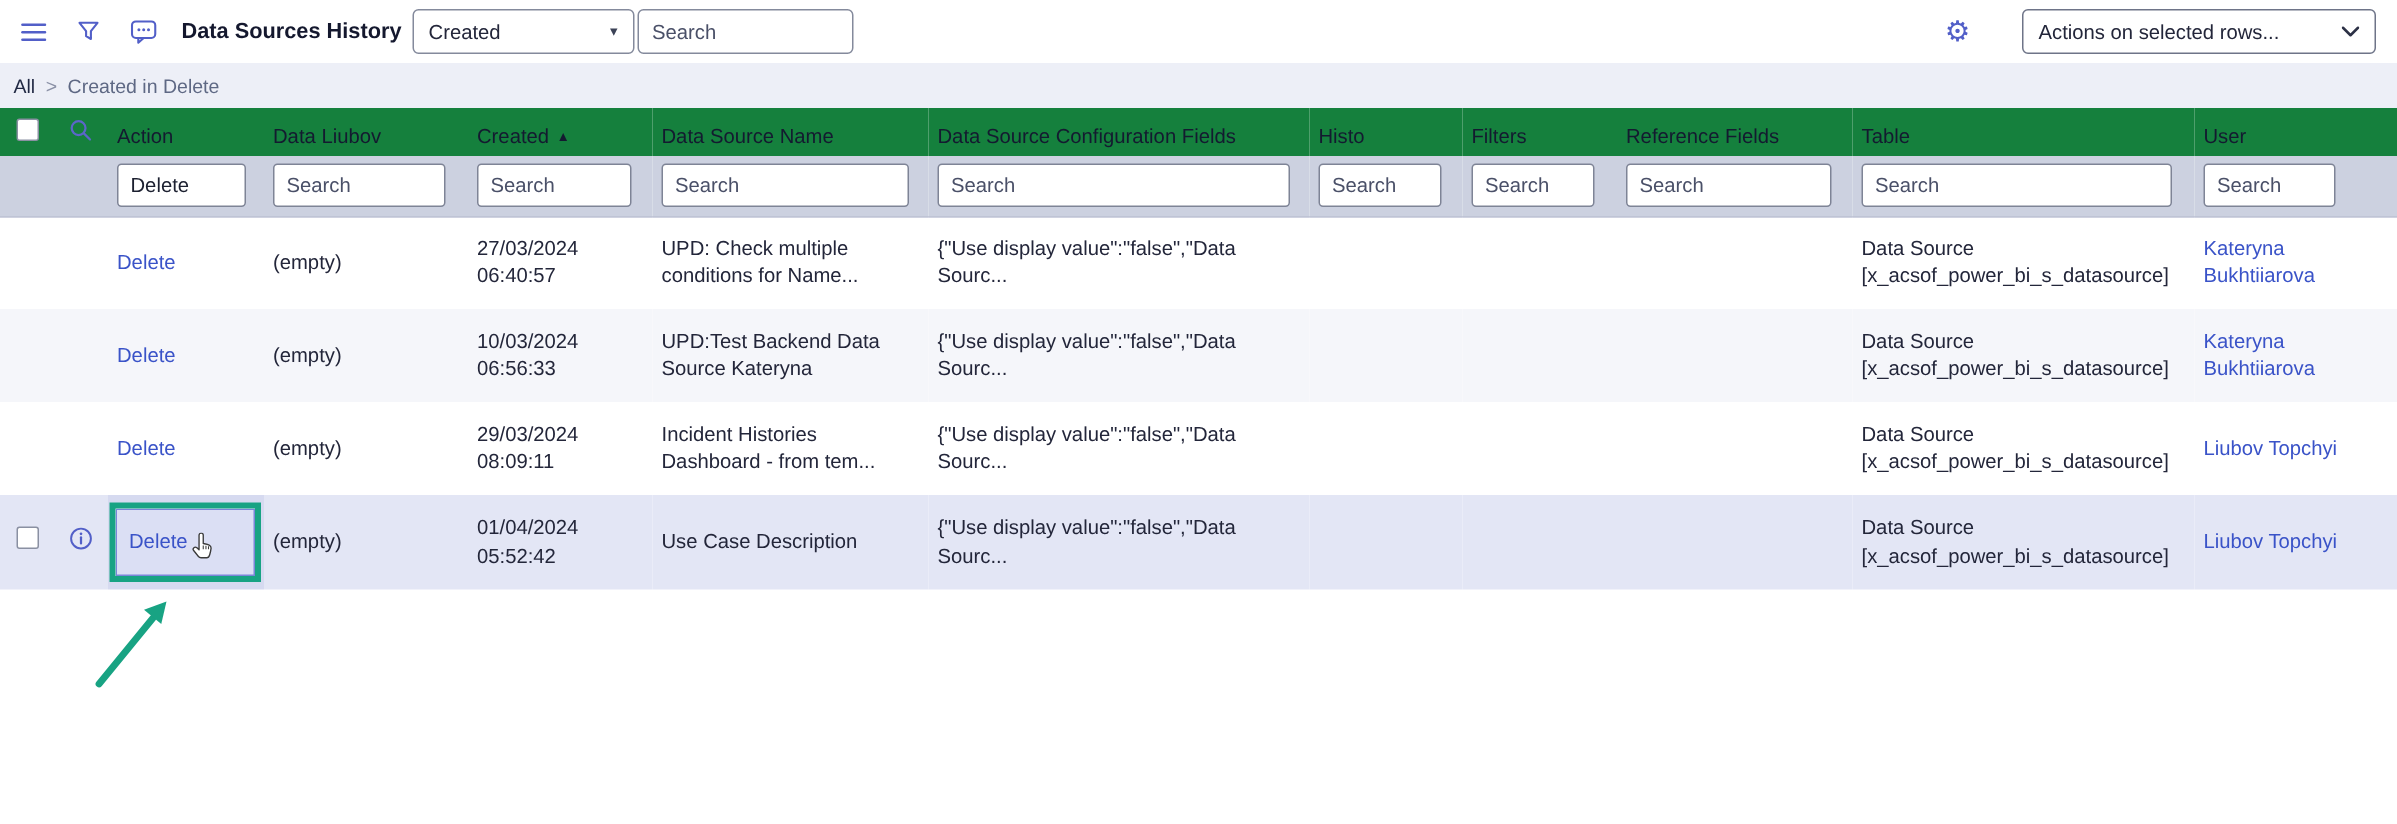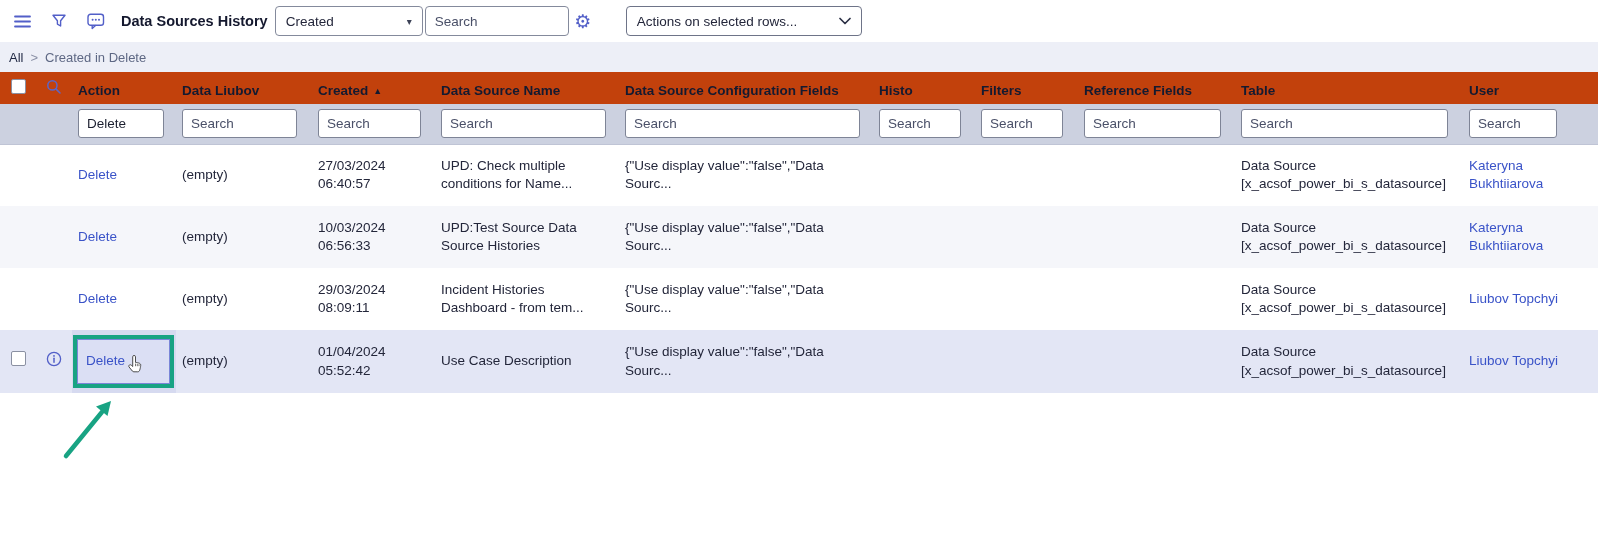--- a/index.html
+++ b/index.html
@@ -3,21 +3,21 @@
 <meta charset="utf-8">
 <style>
   * { box-sizing: border-box; margin: 0; padding: 0; }
   html,body { width:1598px; height:549px; }
   body {
     font-family: "Liberation Sans", sans-serif;
     background:#fff; color:#23263a; overflow:hidden; position:relative;
   }
   
   .topbar { height:42px; background:#fff; display:flex; align-items:center;
-            padding:0 14px 0 8px; }
+            justify-content:space-between; padding:0 14px 0 8px; }
   .tb-left { display:flex; align-items:center; }
   .icon-btn { background:none; border:none; width:28px; height:28px; display:flex;
               align-items:center; justify-content:center; cursor:pointer; margin-right:9px; }
   .title { font-size:14.5px; font-weight:700; color:#14182e; margin:0 4px 0 2px; white-space:nowrap; }
   .select { height:30px; border:1px solid #848a9c; border-radius:4px; background:#fff;
             display:flex; align-items:center; justify-content:space-between;
             padding:0 10px; font-size:13.5px; color:#23263a; cursor:pointer; }
   .col-select { width:148px; margin-left:3px; }
   .chev { color:#3c4257; font-size:10px; margin-left:8px; }
   .tb-search { width:144px; height:30px; border:1px solid #848a9c; border-radius:4px;
@@ -28,21 +28,21 @@
   .actions-select { width:236px; border-color:#6e7488; margin-left:20px; font-weight:400; }
   
   .breadcrumb { height:30px; background:#edeff7; display:flex; align-items:center;
                 padding-left:9px; font-size:13px; }
   .bc-root { color:#1f2742; text-decoration:none; cursor:pointer; }
   .bc-sep { color:#8a90a6; margin:0 7px; }
   .bc-cur { color:#5e6884; text-decoration:none; cursor:pointer; }
   
   table { width:1598px; border-collapse:collapse; table-layout:fixed; }
   th, td { text-align:left; vertical-align:middle; font-size:13.5px; padding:4px 10px 4px 6px; }
-  thead th { height:32px; font-weight:700; color:#141a30; background:#c2410c; padding-top:6px; padding-bottom:2px; white-space:nowrap; }
+  thead th { height:32px; font-weight:400; color:#141a30; background:#15803d; padding-top:6px; padding-bottom:2px; white-space:nowrap; }
   .sort { font-size:9px; color:#141a30; margin-left:5px; vertical-align:1px; }
   .c-check, .c-icon { text-align:center; padding:0; }
   .checkbox { display:inline-block; width:15px; height:15px; background:#fff;
               border:1.4px solid #8a90a2; border-radius:2px; cursor:pointer; }
   
   .filter-row td { background:#ccd1e0; height:40px; padding:0 0 0 6px; border-bottom:1px solid #bfc4d5; }
   .fi { height:29px; border:1px solid #7e8496; border-radius:3px; background:#fff;
         padding:0 8px; font-size:13.5px; font-family:inherit; color:#1c2030; }
   .fi::placeholder { color:#4a5068; }
   .w-a{width:86px} .w-ds{width:115px} .w-cr{width:103px} .w-nm{width:165px}
@@ -182,21 +182,21 @@
       <td></td>
       <td>Data Source [x_acsof_power_bi_s_datasource]</td>
       <td><a class="link">Kateryna Bukhtiiarova</a></td>
     </tr>
     <tr class="row row-alt">
       <td class="c-check"></td>
         <td class="c-icon"></td>
       <td class="c-action"><a class="link">Delete</a></td>
       <td>(empty)</td>
       <td>10/03/2024 06:56:33</td>
-      <td>UPD:Test Source Data Source Histories</td>
+      <td>UPD:Test Backend Data Source Kateryna</td>
       <td>{"Use display value":"false","Data Sourc...</td>
       <td></td>
       <td></td>
       <td></td>
       <td>Data Source [x_acsof_power_bi_s_datasource]</td>
       <td><a class="link">Kateryna Bukhtiiarova</a></td>
     </tr>
     <tr class="row">
       <td class="c-check"></td>
         <td class="c-icon"></td>

